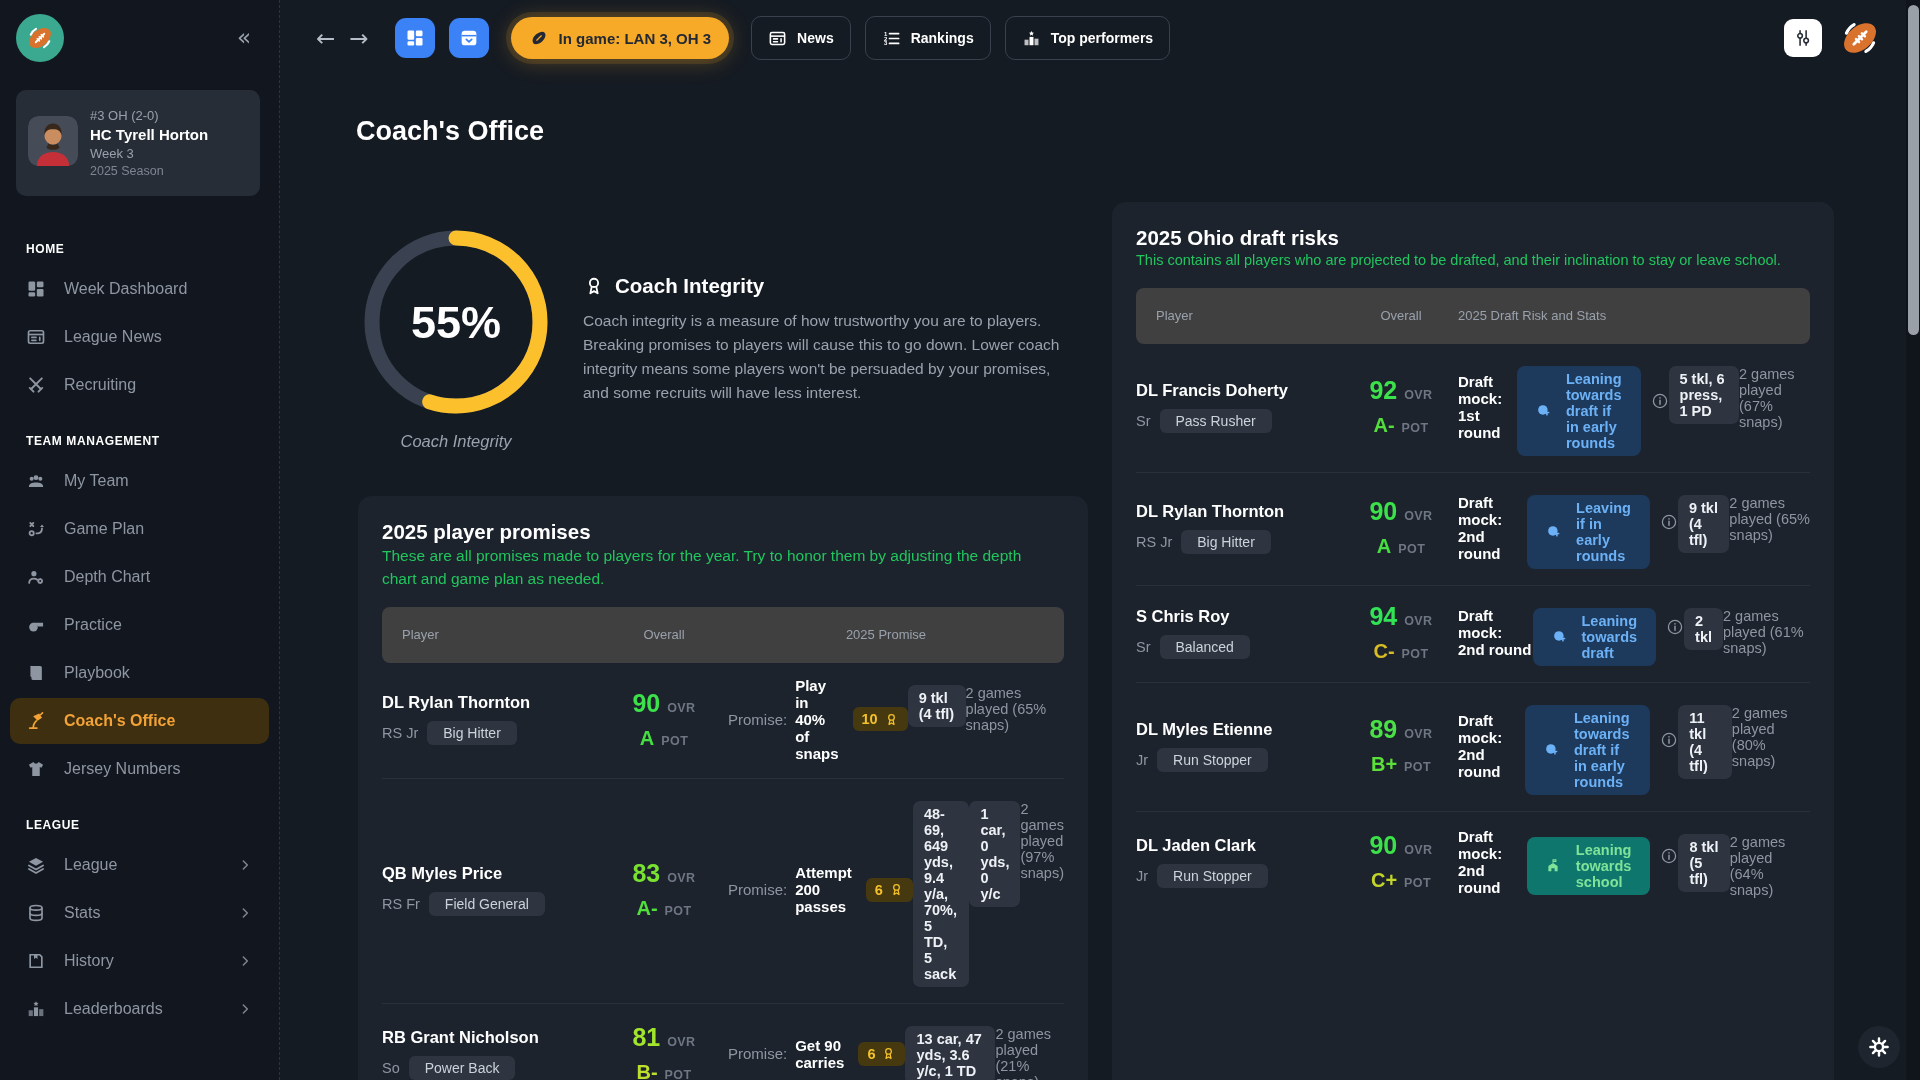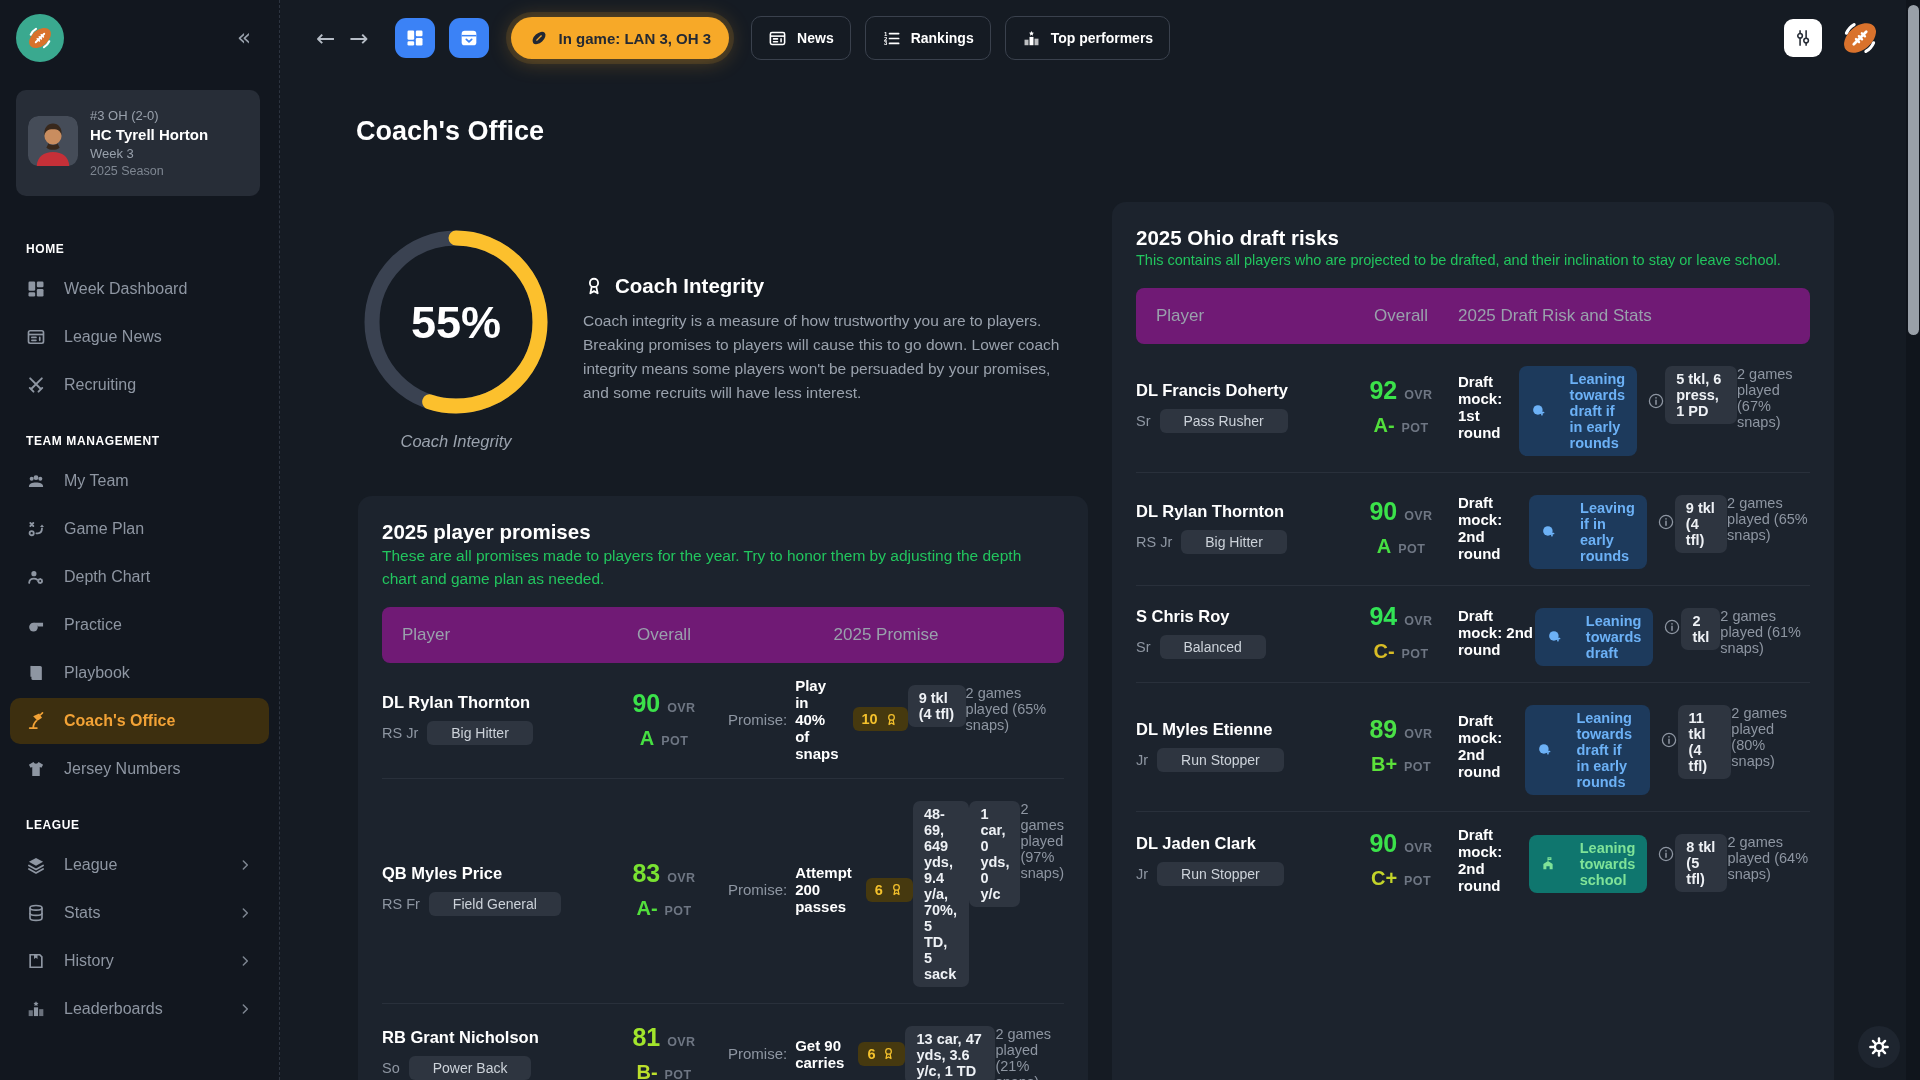--- a/index.html
+++ b/index.html
@@ -58,52 +58,52 @@
   .integrity-desc{margin-top:11px;font-size:15.5px;line-height:1.55;color:#9aa2ad;}
 
   .panel{position:absolute;background:#1c232d;border-radius:14px;padding:24px;box-sizing:border-box;overflow:hidden;}
   #promises-panel{left:358px;top:496px;width:730px;height:640px;}
   #draft-panel{left:1112px;top:202px;width:722px;height:930px;}
   .panel-title{font-size:20.5px;font-weight:bold;color:#fff;}
   .panel-sub{margin-top:0;font-size:15.5px;line-height:1.5;color:#22c55e;}
   #promises-panel .panel-sub{max-width:648px}
   #draft-panel .panel-sub{font-size:14.5px;white-space:nowrap;}
 
-  .thead{margin-top:16px;height:56px;background:#701a75;border-radius:8px;display:grid;align-items:center;
-        padding:0 20px;box-sizing:border-box;color:#99a1ac;font-size:17px;}
+  .thead{margin-top:16px;height:56px;background:#404040;border-radius:8px;display:grid;align-items:center;
+        padding:0 20px;box-sizing:border-box;color:#99a1ac;font-size:13px;}
   #promises-panel .thead{grid-template-columns:198px 128px 1fr;}
   #draft-panel .thead{grid-template-columns:188px 114px 1fr;}
   .thead .c2{text-align:center}
   #promises-panel .thead .c3{text-align:center}
 
   .p-row{display:grid;align-items:center;padding:14px 0 16px;border-bottom:1px solid #29303b;}
   #promises-panel .p-row{grid-template-columns:218px 128px 1fr;}
   #draft-panel .p-row{grid-template-columns:208px 114px 1fr;}
   .p-row.partial,.p-row:last-child{border-bottom:none}
   .pname{font-size:16.5px;font-weight:bold;color:#fff;}
   .pmeta{margin-top:9px;display:flex;align-items:center;gap:9px;}
   .pclass{font-size:14.5px;color:#8e96a2;}
-  .parch{background:#2e3540;border-radius:6px;padding:4px 24px;font-size:14px;color:#cdd3da;}
+  .parch{background:#2e3540;border-radius:6px;padding:4px 16px;font-size:14px;color:#cdd3da;}
   .cell-ovr{display:flex;flex-direction:column;align-items:center;gap:9px;}
   .ovr-line{display:flex;align-items:baseline;gap:7px;}
   .ovr-num{font-size:25px;font-weight:bold;}
   .pot-num{font-size:20px;font-weight:bold;}
   .ovr-unit{font-size:12.5px;font-weight:bold;color:#6e7683;letter-spacing:.4px;}
   .cell-flex{display:flex;flex-direction:row;align-items:flex-start;}
   .promise-line{align-self:center;display:flex;align-items:center;gap:8px;}
   .plabel{font-size:15px;color:#8e96a2;}
   .pvalue{font-size:15px;font-weight:bold;color:#fff;}
   .pbadge{display:flex;align-items:center;gap:6px;background:#46390f;color:#f4c12c;border-radius:6px;
         padding:4px 9px;font-size:14.5px;font-weight:bold;margin-left:6px;}
   .stat-pill{margin-top:8px;background:#2e3540;border-radius:7px;padding:5px 11px;font-size:14.5px;
         font-weight:bold;color:#eef1f5;}
   .games{margin-top:8px;font-size:14.5px;color:#8e96a2;}
   .mock-line{align-self:center;font-size:15px;font-weight:bold;color:#fff;}
   .risk-line{align-self:center;display:flex;align-items:center;margin-top:8px;}
-  .risk-pill{display:flex;align-items:center;gap:24px;border-radius:8px;padding:5px 12px;
+  .risk-pill{display:flex;align-items:center;gap:15px;border-radius:8px;padding:5px 19px;
         font-size:14.5px;font-weight:bold;}
   .risk-pill.blue{background:#1d3a5c;color:#6cb1f6;}
   .risk-pill.green{background:#0f766e;color:#7fe398;}
   .info-ic{color:#8e96a2;margin-left:10px;transform:translateY(-10px);cursor:pointer;}
 
   
   .scroll-track{position:absolute;right:0;top:0;width:14px;height:1080px;background:#10151c;}
   .scroll-thumb{position:absolute;right:1px;top:5px;width:11px;height:330px;border-radius:6px;background:#99a0a8;cursor:pointer;}
   .settings-fab{position:absolute;left:1858px;top:1026px;width:42px;height:42px;border-radius:50%;
         background:#1e252f;display:flex;align-items:center;justify-content:center;color:#fff;cursor:pointer;}

